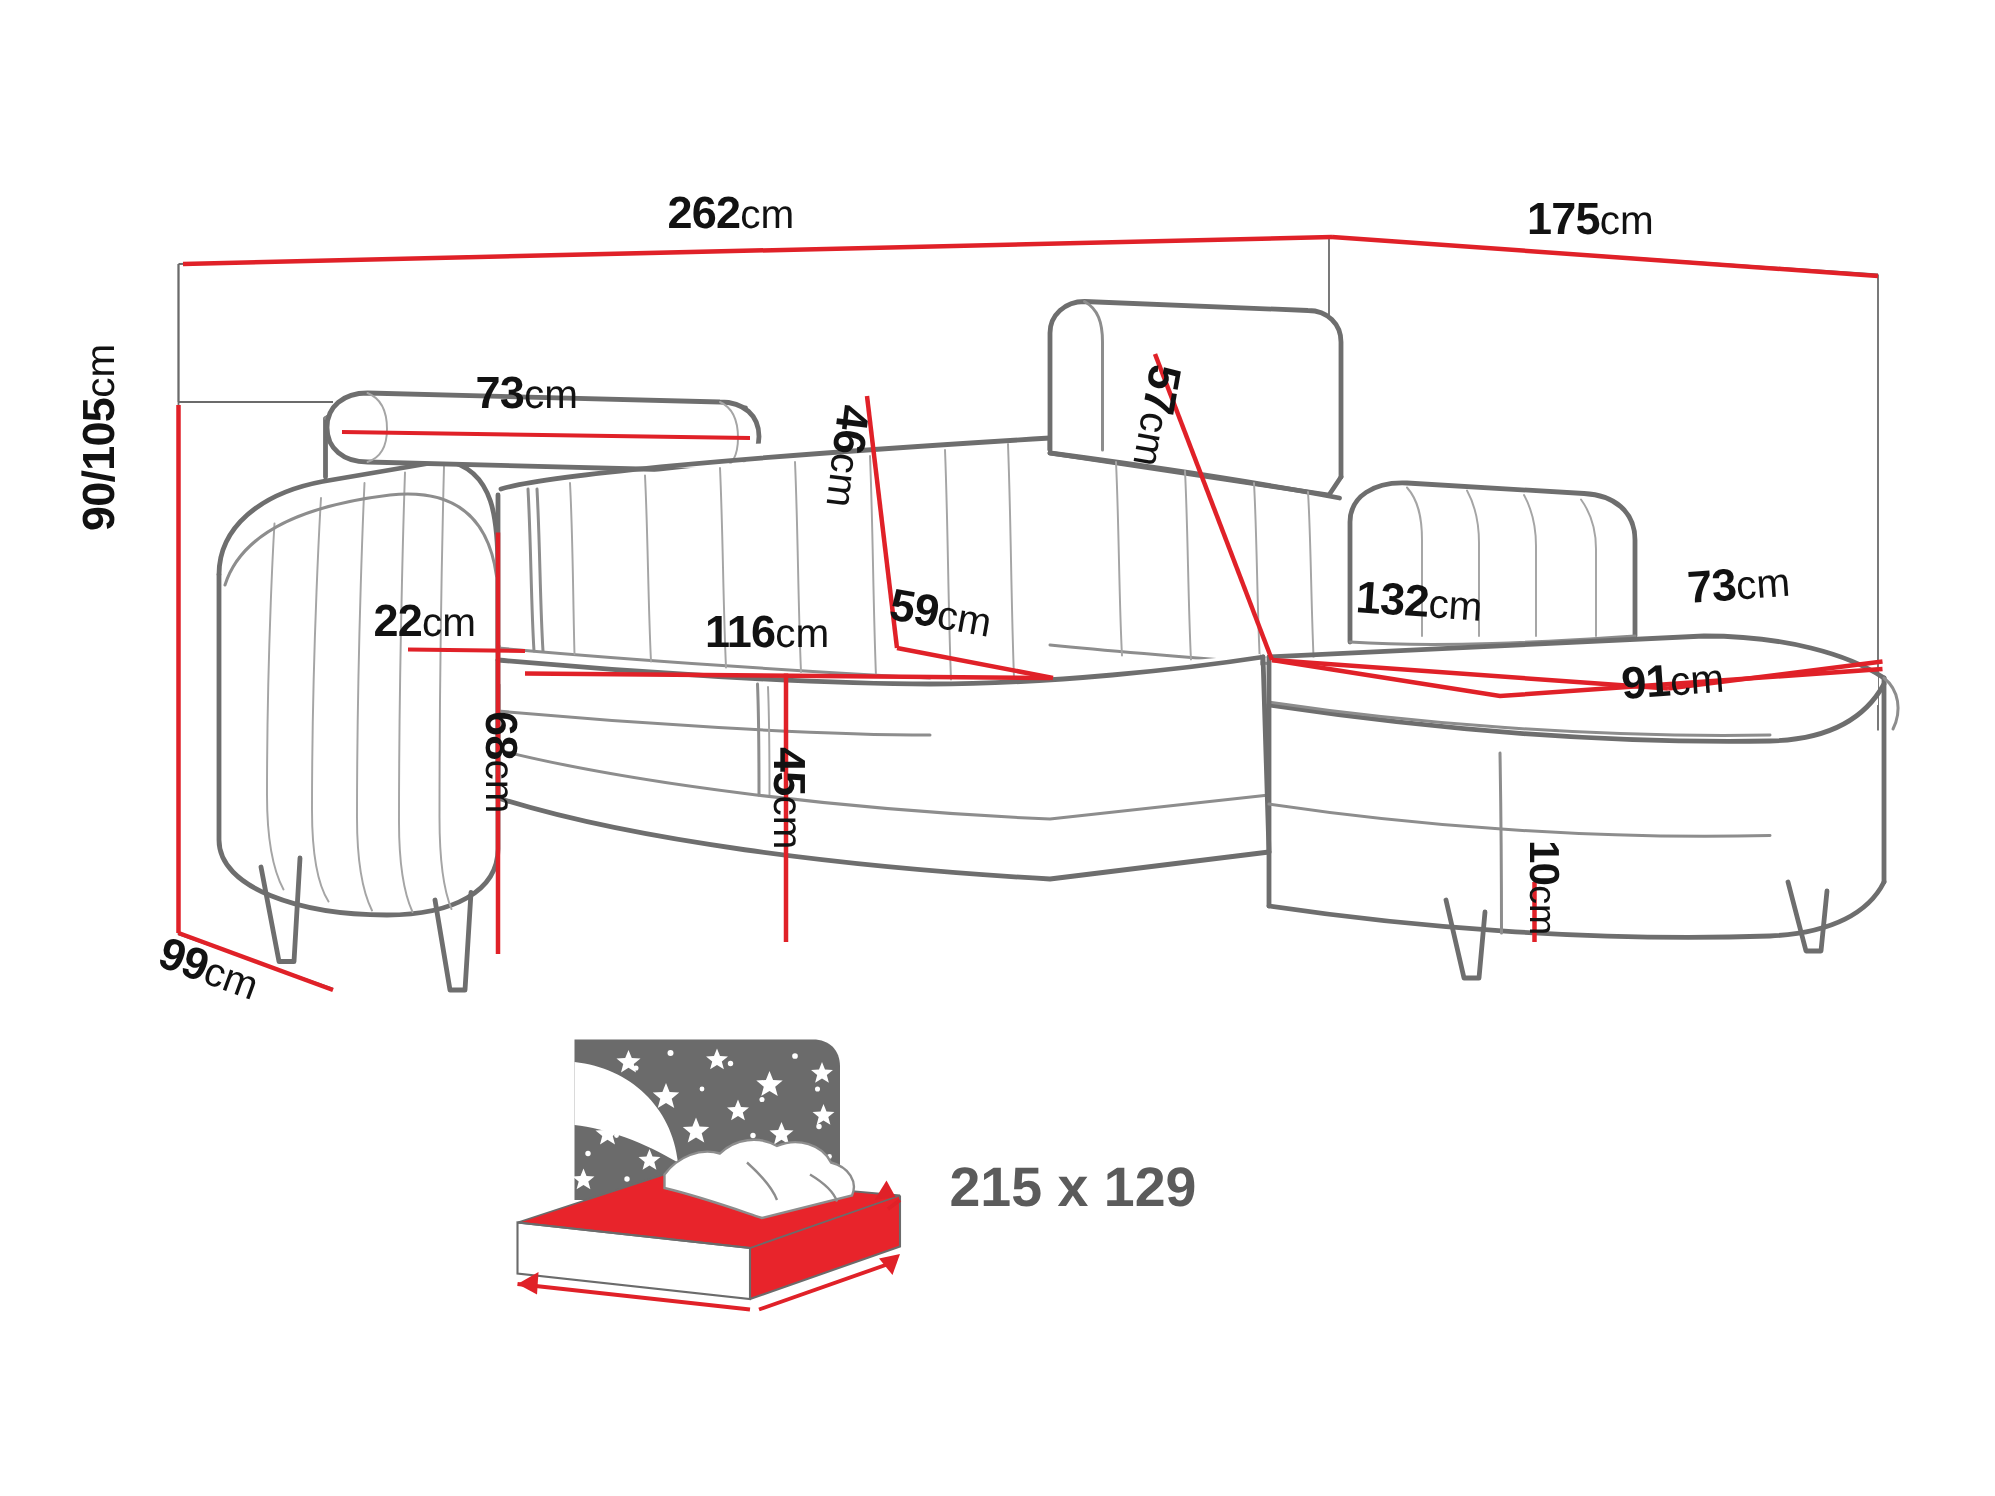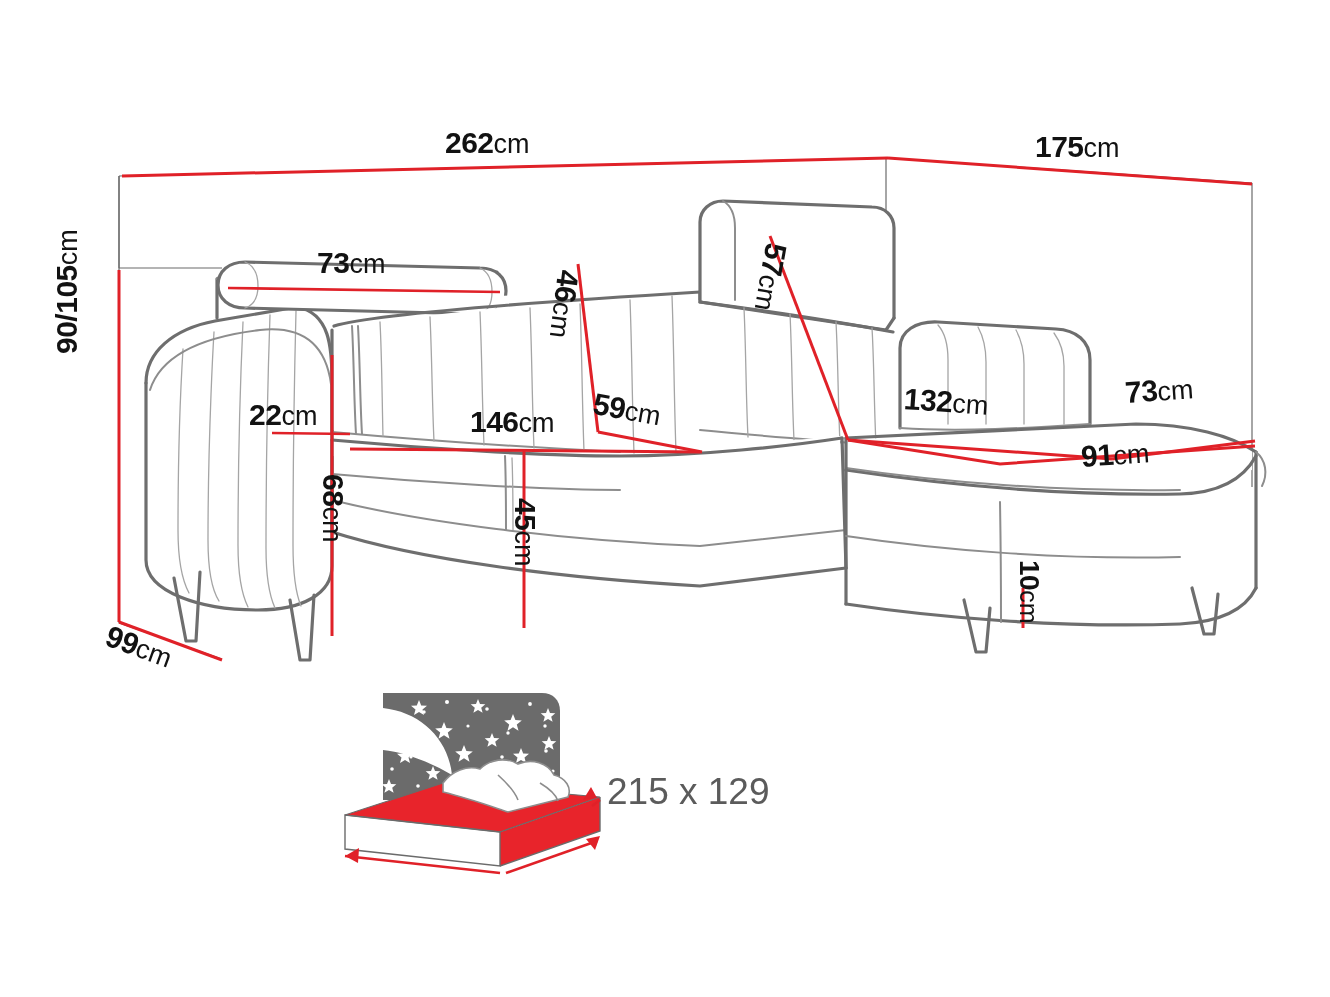--- a/index.html
+++ b/index.html
@@ -23,24 +23,25 @@
   }
   .dim .num{font-weight:bold;font-size:30px;}
   .dim .unit{font-weight:400;font-size:27px;letter-spacing:0px;}
   .dim.small .num{font-size:28px;}
   .dim.small .unit{font-size:25px;}
 
   .bedlabel{
     position:absolute;
     color:#5b5b5b;
     font-size:37px;
-    font-weight:normal;
+    font-weight:bold;
     letter-spacing:0px;
     white-space:nowrap;
     user-select:none;
+    margin-left:26px;
   }
 </style>
 </head>
 <body>
 
 <div id="stage">
 
   <svg viewBox="0 0 1330 997" xmlns="http://www.w3.org/2000/svg">
 
     <defs>
@@ -271,21 +272,21 @@
       <path d="M600 836 l-14 3 l9 11 Z" fill="#e02128"></path>
       <path d="M583 800 l14 -2 l-6 -11 Z" fill="#e02128"></path>
     </g>
 
   </svg>
 
   <div class="dim" style="left:445px;top:128px;">
     <span class="num">262</span><span class="unit">cm</span>
   </div>
 
-  <div class="dim" style="left:1018px;top:132px;margin-left:17px;">
+  <div class="dim" style="left:1018px;top:132px;">
     <span class="num">175</span><span class="unit">cm</span>
   </div>
 
   <div class="dim" style="left:52px;top:354px;transform:rotate(-90deg);transform-origin:left top;">
     <span class="num">90/105</span><span class="unit">cm</span>
   </div>
 
   <div class="dim" style="left:112px;top:621px;transform:rotate(20deg);transform-origin:left top;">
     <span class="num">99</span><span class="unit">cm</span>
   </div>
@@ -304,21 +305,21 @@
 
   <div class="dim" style="left:249px;top:400px;text-align:center;">
     <span class="num">22</span><span class="unit">cm</span>
   </div>
 
   <div class="dim" style="left:348px;top:474px;transform:rotate(90deg);transform-origin:left top;">
     <span class="num">68</span><span class="unit">cm</span>
   </div>
 
   <div class="dim" style="left:470px;top:407px;">
-    <span class="num">146</span><span class="unit">cm</span>
+    <span class="num">116</span><span class="unit">cm</span>
   </div>
 
   <div class="dim" style="left:596px;top:389px;transform:rotate(10deg);transform-origin:left top;">
     <span class="num">59</span><span class="unit">cm</span>
   </div>
 
   <div class="dim" style="left:540px;top:498px;transform:rotate(90deg);transform-origin:left top;">
     <span class="num">45</span><span class="unit">cm</span>
   </div>
 

